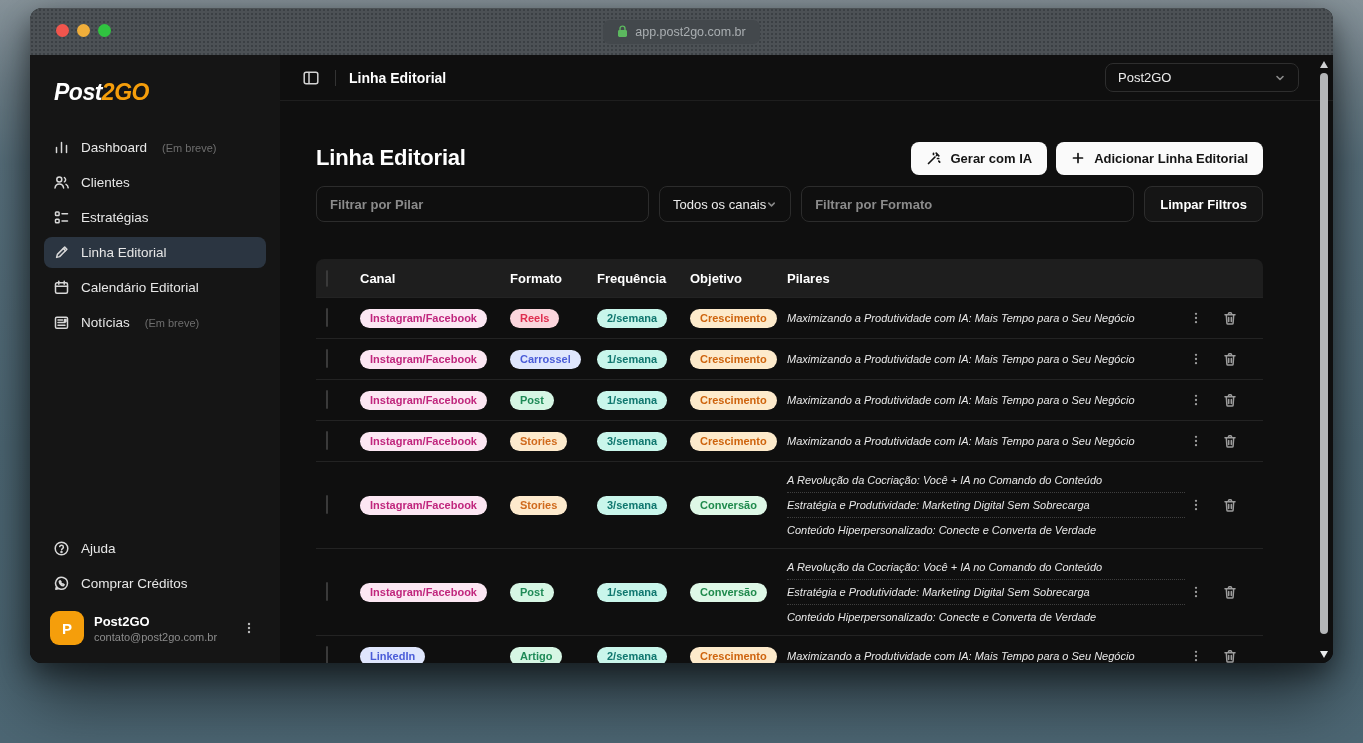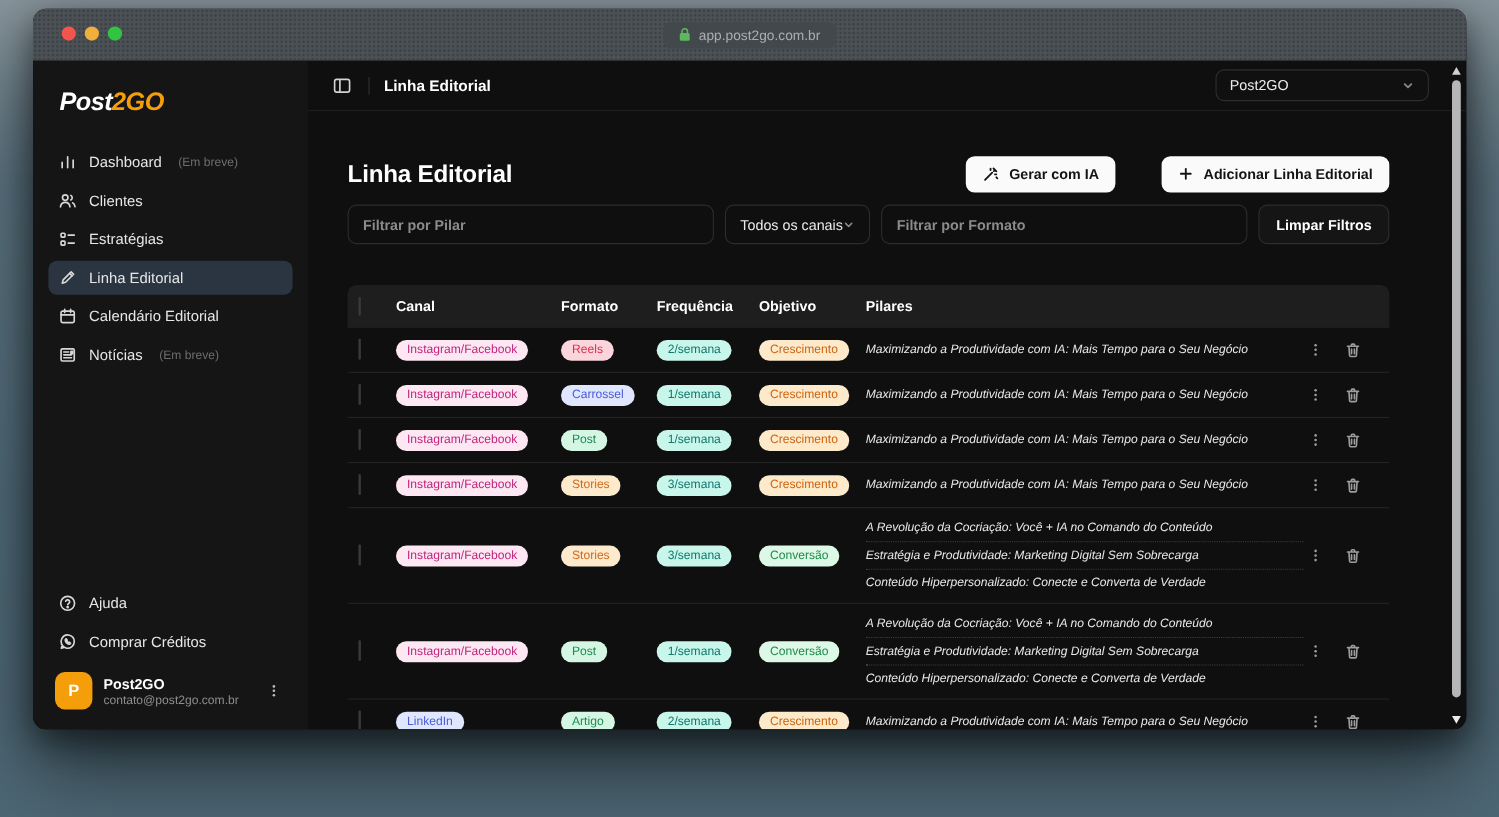--- a/index.html
+++ b/index.html
@@ -73,21 +73,21 @@
     background:#101010;color:#ededed;font-size:13px;cursor:pointer;
   }
   .chev{stroke:#8a8a8a;fill:none;stroke-width:1.6;stroke-linecap:round;stroke-linejoin:round;}
   .content{flex:1;padding:42px 70px 0 36px;min-height:0;overflow:hidden;}
   .title-row{display:flex;align-items:center;height:30px;margin-bottom:13px;}
   .page-title{font-size:22px;font-weight:800;color:#fff;margin:0;letter-spacing:-.2px;}
   .title-actions{margin-left:auto;display:flex;gap:9px;}
   .btn-light{
     display:flex;align-items:center;gap:9px;background:#fafafa;color:#141414;
     border:none;border-radius:8px;padding:0 15px;height:33px;font-size:13px;font-weight:600;
-    font-family:"Liberation Sans",sans-serif;cursor:pointer;margin-left:33px;
+    font-family:"Liberation Sans",sans-serif;cursor:pointer;
   }
   .btn-light svg{stroke:#141414;fill:none;stroke-width:1.7;stroke-linecap:round;stroke-linejoin:round;}
   .filter-row{display:flex;gap:10px;margin-bottom:37px;}
   .text-input{
     flex:1;background:transparent;border:1px solid #2c2c2c;border-radius:8px;height:36px;
     padding:0 13px;color:#ececec;font-size:13px;box-sizing:border-box;outline:none;
     font-family:"Liberation Sans",sans-serif;
     font-weight:bold;
   }
   .text-input::placeholder{color:#8b8b8b;}
@@ -106,21 +106,21 @@
   .grid{
     display:grid;align-items:center;
     grid-template-columns:34px 150px 87px 93px 97px 1fr 34px 34px;
     padding:0 10px;
   }
   .thead{background:#1e1e1e;border-radius:8px 8px 0 0;height:38px;
     color:#fff;font-size:13px;font-weight:700;}
   .trow{border-top:1px solid #232323;min-height:40px;}
   .checkbox{width:15px;height:15px;border-radius:4px;background:#272727;border:1px solid #3a3a3a;cursor:pointer;}
   .badge{display:inline-flex;align-items:center;justify-content:center;
-    padding:4px 10px;border-radius:999px;font-size:11px;font-weight:400;line-height:1;white-space:nowrap;}
+    padding:4px 10px;border-radius:999px;font-size:11px;font-weight:700;line-height:1;white-space:nowrap;}
   .bv-pink{background:#fce7f3;color:#c0267d;}
   .bv-rose{background:#fbd5dc;color:#df2d4f;}
   .bv-indigo{background:#dfe6fd;color:#4a5cd8;}
   .bv-green{background:#d6f6e4;color:#1f8a57;}
   .bv-amberlight{background:#fdeacd;color:#d06a1d;}
   .bv-teal{background:#c9f6eb;color:#0f766e;}
   .bv-amber{background:#fdeacb;color:#ce640e;}
   .bv-emerald{background:#def8e7;color:#1f8a4c;}
   .pillars{padding:6px 0;font-size:11px;color:#e8e8e8;font-style:italic;}
   .pillar{line-height:24px;}

